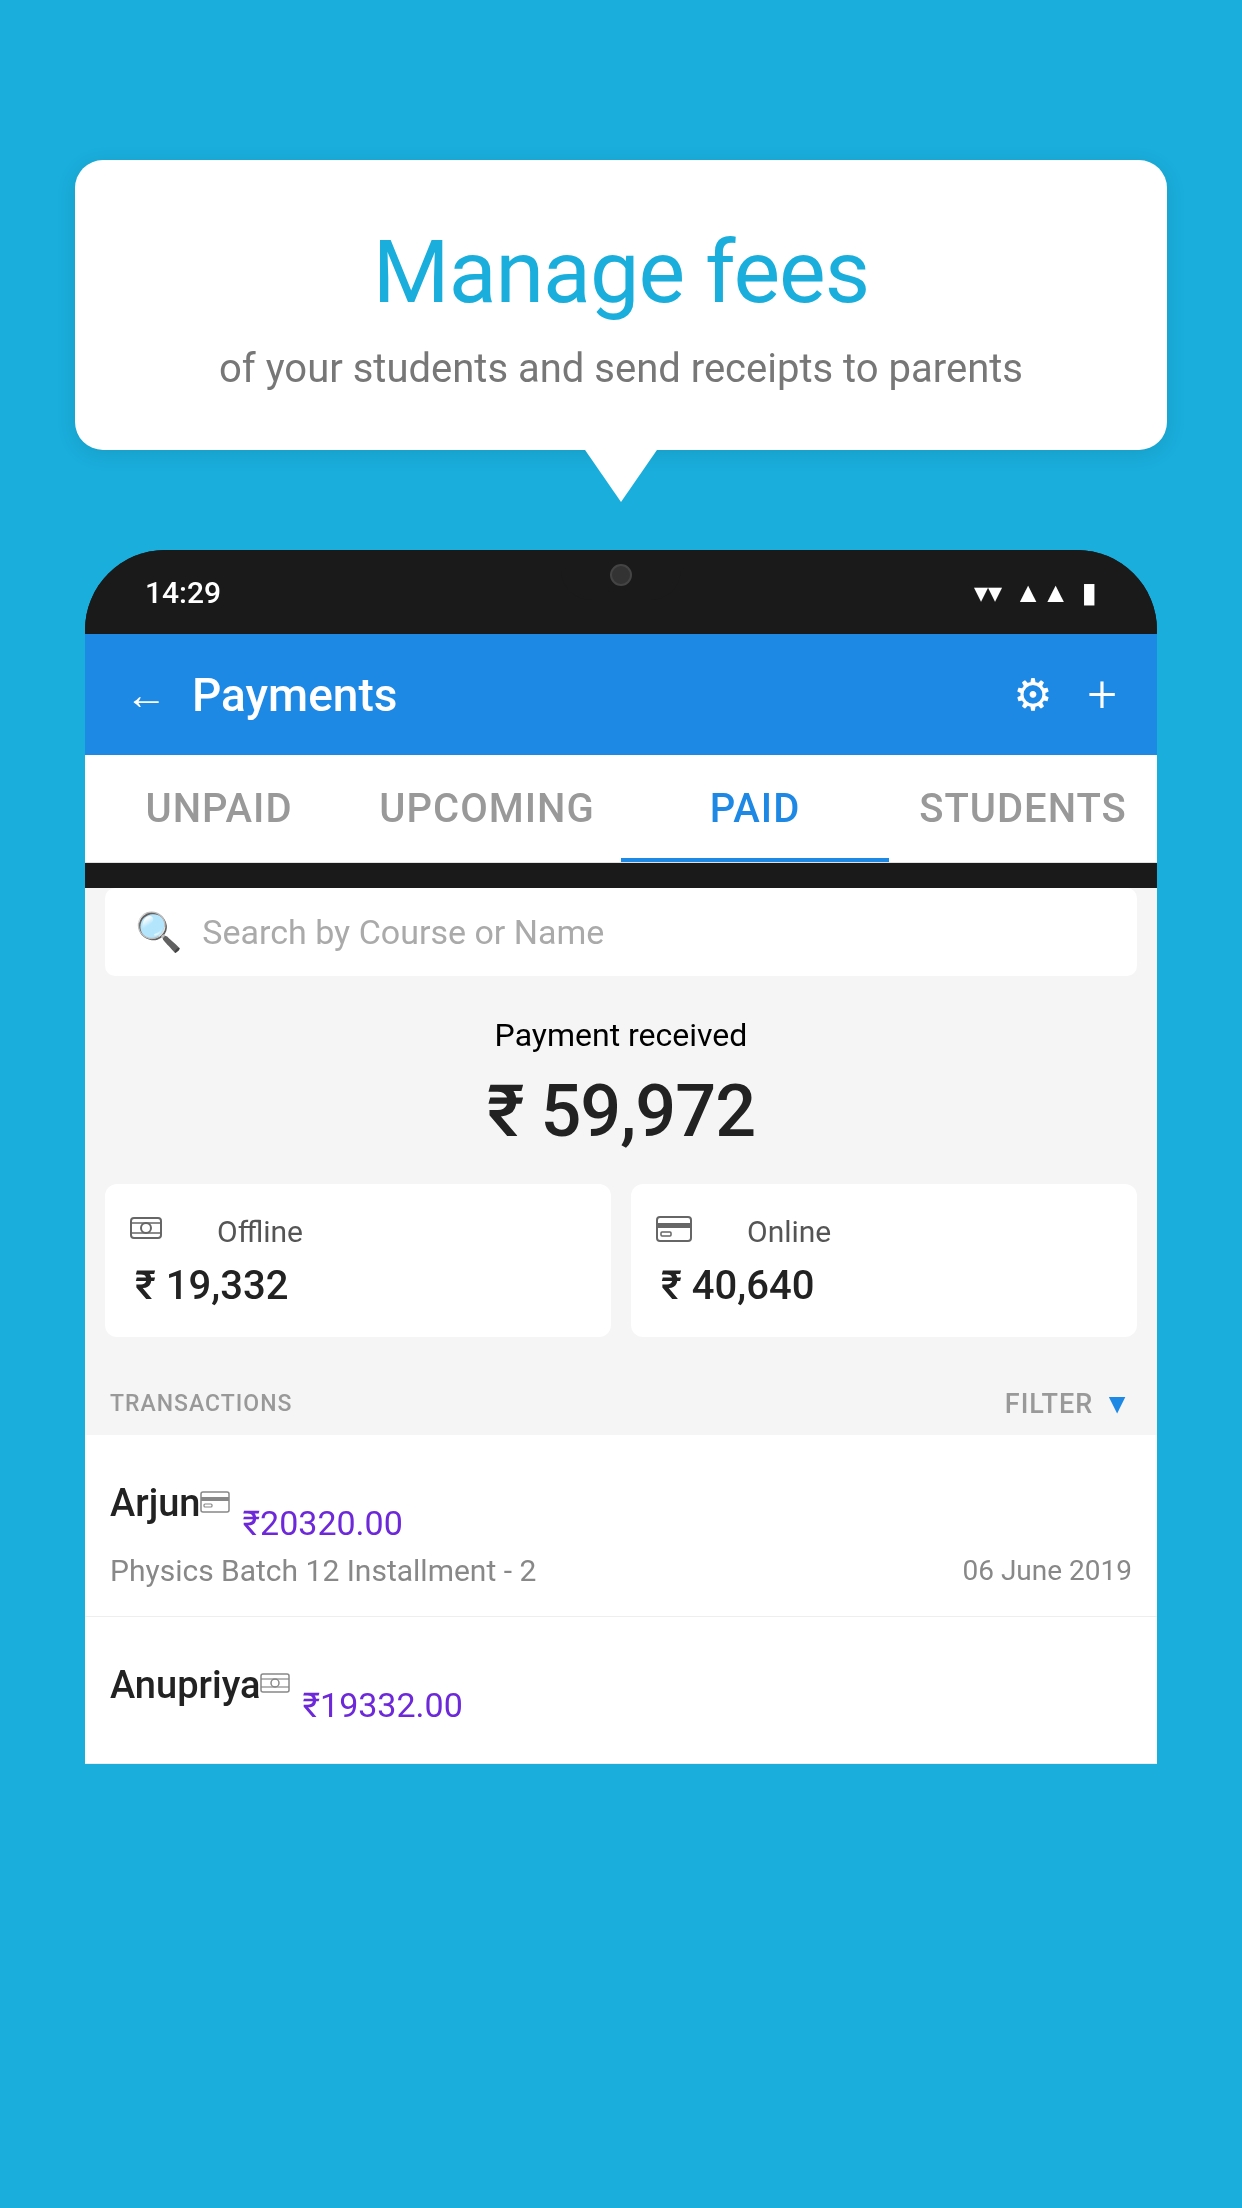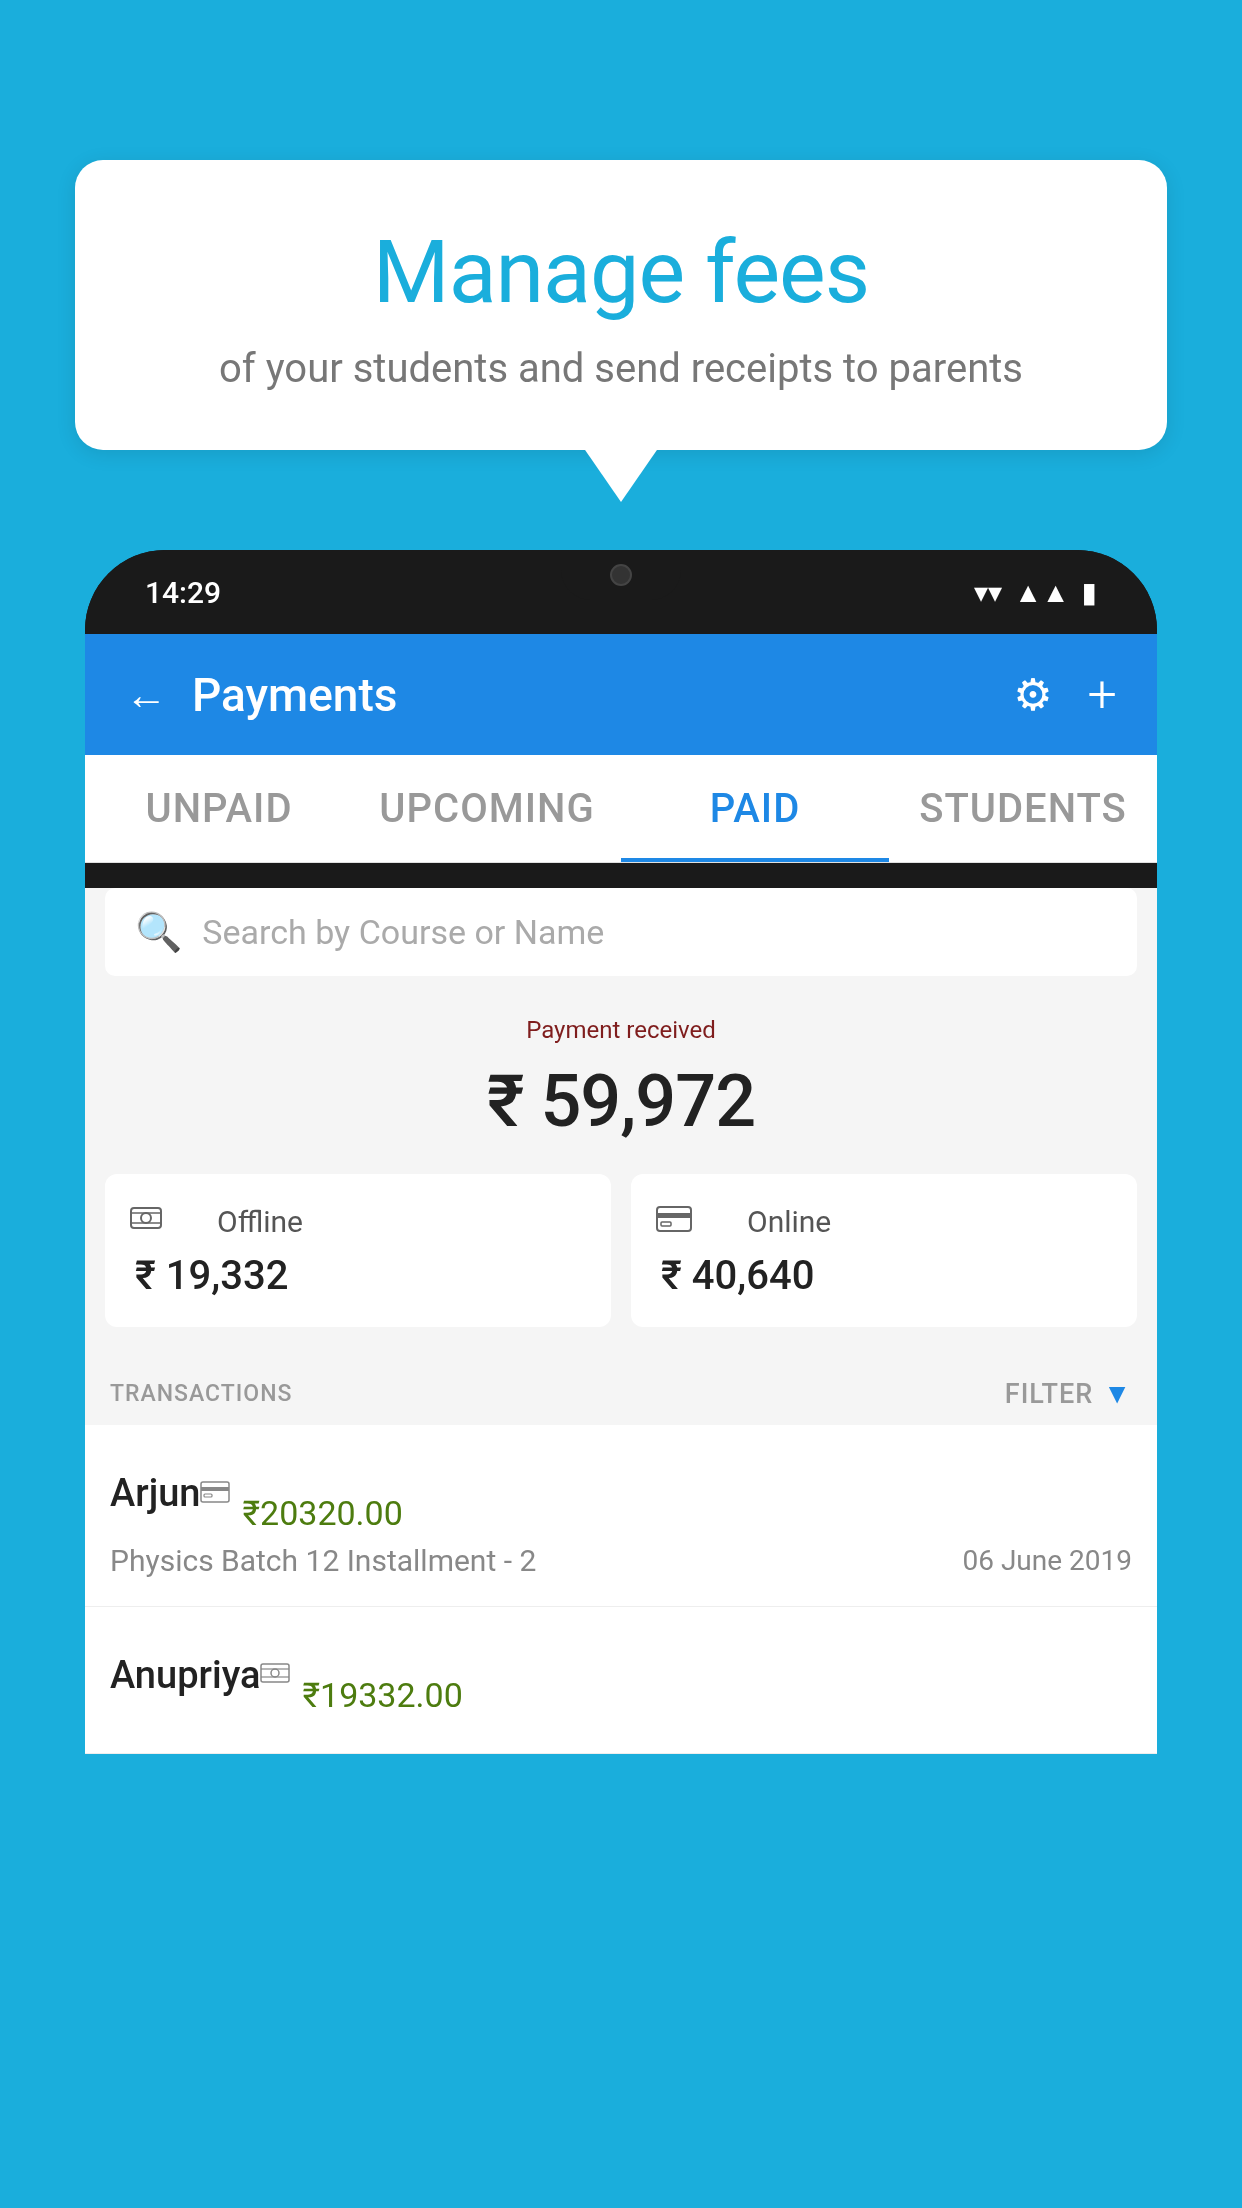--- a/index.html
+++ b/index.html
@@ -220,22 +220,22 @@
     }
 
     
     .payment-received {
       background: #f5f5f5;
       padding: 40px 20px 30px;
       text-align: center;
     }
 
     .payment-label {
-      color: #7f1d1d;
-      font-size: 24px;
+      color: #000000;
+      font-size: 32px;
       margin-bottom: 15px;
     }
 
     .payment-amount {
       color: #222;
       font-size: 72px;
       font-weight: 500;
       letter-spacing: -1px;
     }
 
@@ -335,21 +335,21 @@
       gap: 12px;
     }
 
     .transaction-icon {
       font-size: 28px;
       color: #888;
     }
 
     .transaction-amount {
       font-size: 34px;
-      color: #4d7c0f;
+      color: #6d28d9;
       font-weight: 400;
       margin-top: 40px;
     }
 
     .transaction-row2 {
       display: flex;
       justify-content: space-between;
       align-items: center;
     }
 

